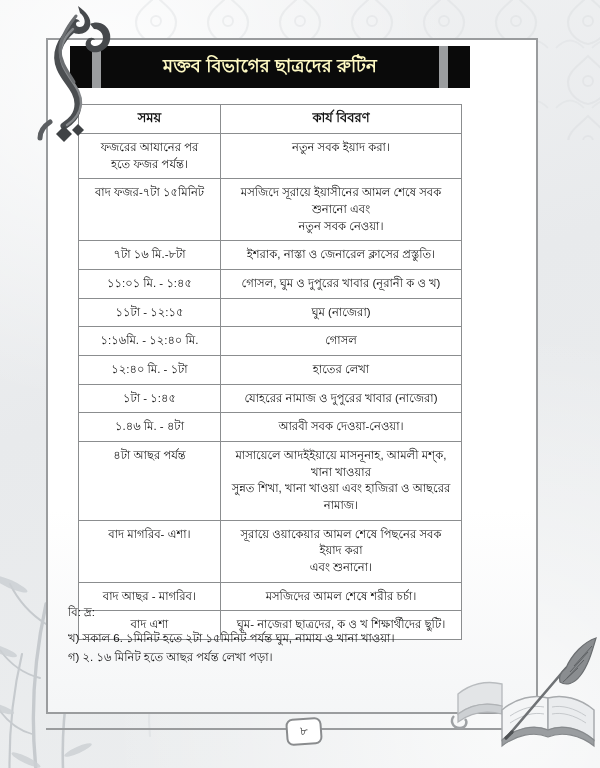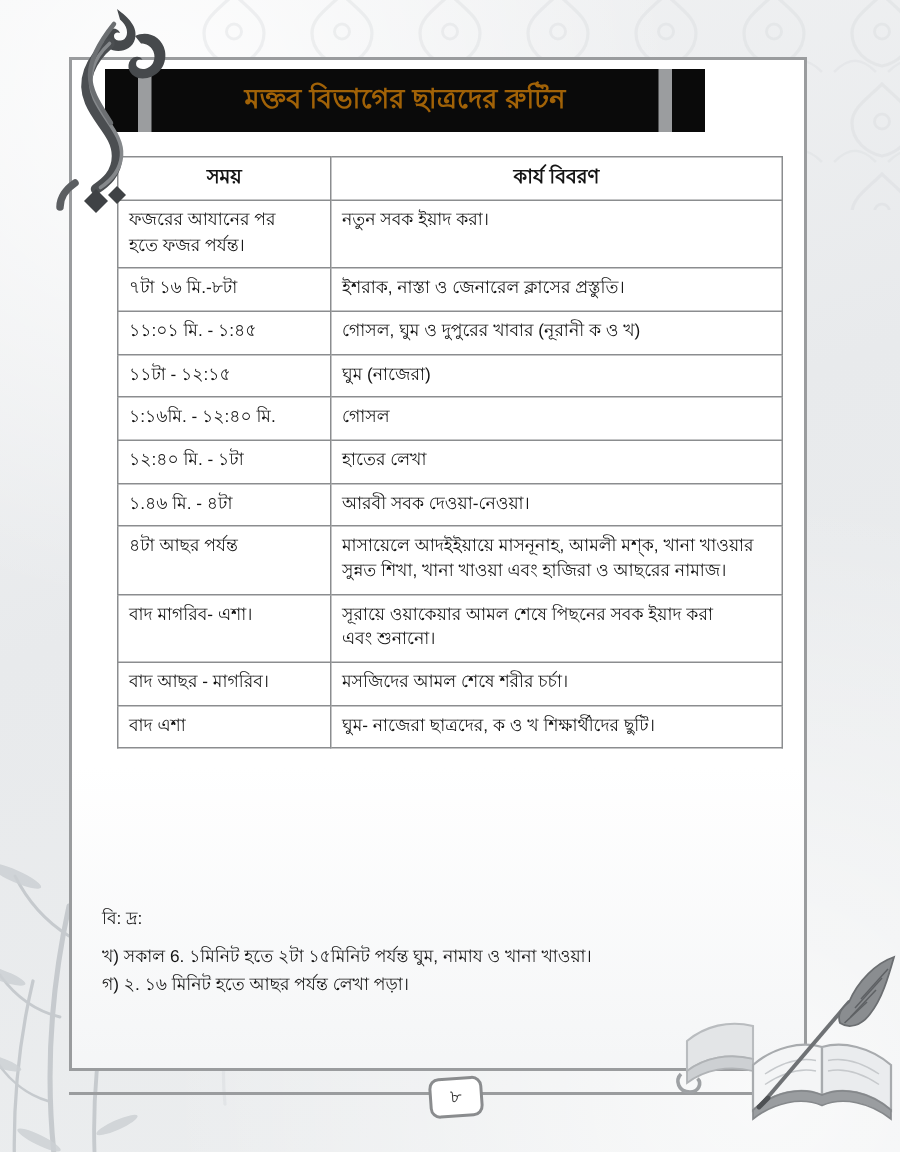--- a/index.html
+++ b/index.html
@@ -100,47 +100,47 @@
     position: absolute;
     top: 0;
     width: 9px;
     height: 100%;
     background: #9b9d9f;
   }
   .banner-stripe.s1 { left: 22px; }
   .banner-stripe.s2 { right: 22px; }
   .banner-title {
     position: relative;
-    color: #a16207;
+    color: #fef9c3;
     font-size: 18px;
     font-weight: bold;
     letter-spacing: 0.2px;
     white-space: nowrap;
     z-index: 2;
   }
 
   
   .routine-table {
     position: absolute;
     left: 78px;
     top: 104px;
-    width: 444px;
+    width: 384px;
     border-collapse: collapse;
     background: #ffffff;
     z-index: 3;
   }
   .routine-table th,
   .routine-table td {
     border: 1px solid #8b8d8f;
     padding: 5px 7px 6px 7px;
     font-size: 11.5px;
     line-height: 1.45;
     color: #141414;
     vertical-align: top;
-    text-align: left;
+    text-align: center;
   }
   .routine-table th {
     text-align: center;
     font-weight: bold;
     font-size: 13px;
     padding-top: 4px;
     padding-bottom: 5px;
   }
   .col-time  { width: 127px; }
   .col-desc  { width: auto; }
@@ -318,38 +318,47 @@
       <th class="col-desc">কার্য বিবরণ</th>
     </tr>
   </thead>
   <tbody>
     <tr>
       <td class="cell-time">ফজরের আযানের পর
 হতে ফজর পর্যন্ত।</td>
       <td class="cell-desc">নতুন সবক ইয়াদ করা।</td>
     </tr>
     <tr>
+      <td class="cell-time">বাদ ফজর-৭টা ১৫মিনিট</td>
+      <td class="cell-desc">মসজিদে সূরায়ে ইয়াসীনের আমল শেষে সবক শুনানো এবং
+নতুন সবক নেওয়া।</td>
+    </tr>
+    <tr>
       <td class="cell-time">৭টা ১৬ মি.-৮টা</td>
       <td class="cell-desc">ইশরাক, নাস্তা ও জেনারেল ক্লাসের প্রস্তুতি।</td>
     </tr>
     <tr>
       <td class="cell-time">১১:০১ মি. - ১:৪৫</td>
       <td class="cell-desc">গোসল, ঘুম ও দুপুরের খাবার (নূরানী ক ও খ)</td>
     </tr>
     <tr>
       <td class="cell-time">১১টা - ১২:১৫</td>
       <td class="cell-desc">ঘুম (নাজেরা)</td>
     </tr>
     <tr>
       <td class="cell-time">১:১৬মি. - ১২:৪০ মি.</td>
       <td class="cell-desc">গোসল</td>
     </tr>
     <tr>
       <td class="cell-time">১২:৪০ মি. - ১টা</td>
       <td class="cell-desc">হাতের লেখা</td>
+    </tr>
+    <tr>
+      <td class="cell-time">১টা - ১:৪৫</td>
+      <td class="cell-desc">যোহরের নামাজ ও দুপুরের খাবার (নাজেরা)</td>
     </tr>
     <tr>
       <td class="cell-time">১.৪৬ মি. - ৪টা</td>
       <td class="cell-desc">আরবী সবক দেওয়া-নেওয়া।</td>
     </tr>
     <tr>
       <td class="cell-time">৪টা আছর পর্যন্ত</td>
       <td class="cell-desc">মাসায়েলে আদইইয়ায়ে মাসনূনাহ, আমলী মশ্ক, খানা খাওয়ার
 সুন্নত শিখা, খানা খাওয়া এবং হাজিরা ও আছরের নামাজ।</td>
     </tr>

